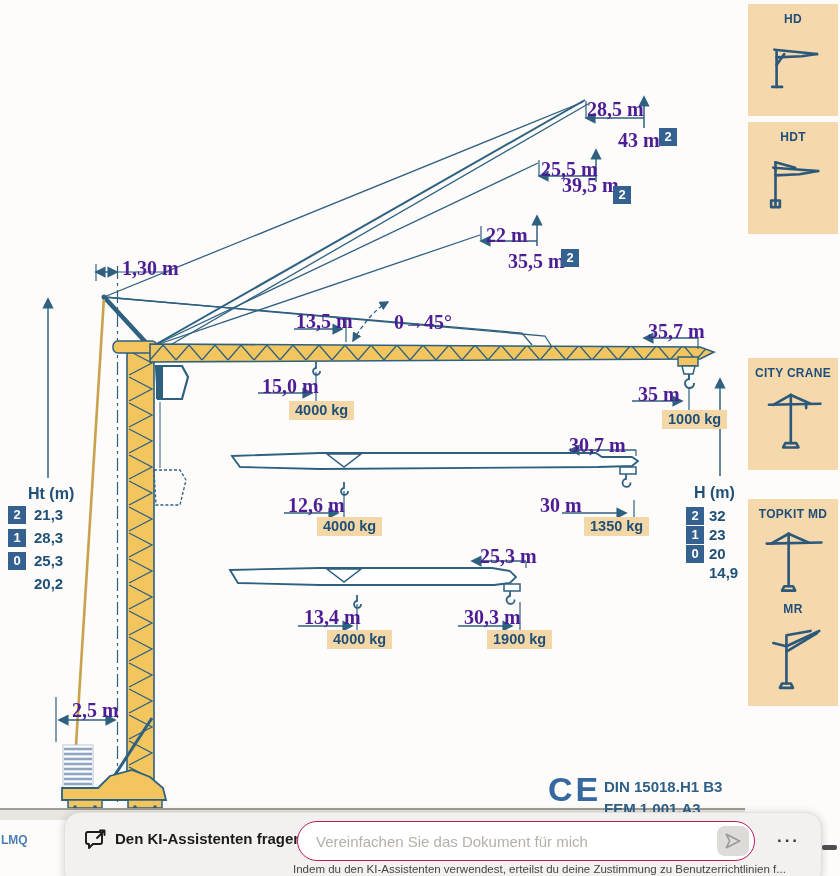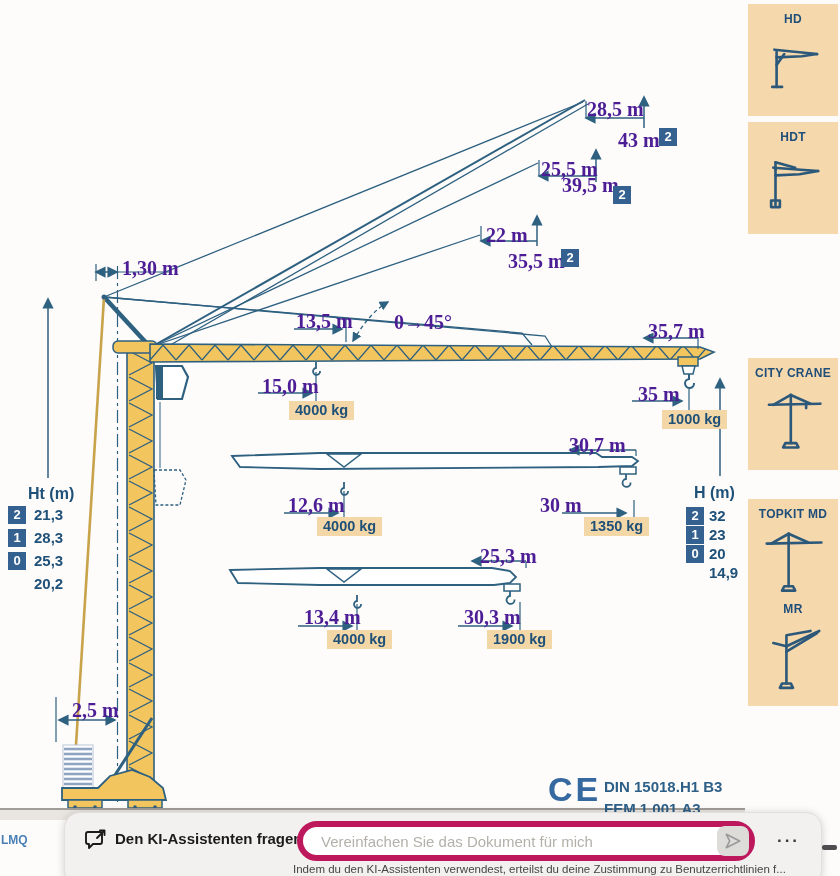--- a/index.html
+++ b/index.html
@@ -24,21 +24,21 @@
   .side-label{display:block;text-align:center;margin-top:8px;font-weight:bold;font-size:12px;
               color:#1f4e79;letter-spacing:.3px;}
   .side-ico{display:block;margin:4px auto 0;}
   .scroll-dash{position:absolute;left:822px;top:845px;width:15px;height:5px;background:#4e4e50;
                border-radius:2px;z-index:30;}
   
   #ai-bar{position:absolute;left:64px;top:812px;width:756px;height:72px;background:#f2f1ef;
           border:1px solid #e2e0dd;border-radius:16px;box-shadow:0 1px 8px rgba(0,0,0,.18);z-index:20;}
   #ai-title{position:absolute;left:50px;top:17px;font-weight:bold;font-size:15px;color:#1b1b1b;}
   #ai-input{position:absolute;left:232px;top:8px;width:458px;height:40px;background:#fff;
-            border:6px solid #be185d;border-radius:20px;box-sizing:border-box;
+            border:1px solid #be185d;border-radius:20px;box-sizing:border-box;
             padding:0 48px 0 18px;font-size:15px;color:#333;outline:none;
             font-family:"Liberation Sans",sans-serif;}
   #ai-input::placeholder{color:#b4b0a9;}
   #ai-send{position:absolute;left:652px;top:13px;width:32px;height:30px;background:#dddcd9;
            border:none;border-radius:8px;cursor:pointer;padding:0;}
   #ai-menu{position:absolute;left:706px;top:14px;width:34px;height:28px;background:transparent;border:none;
            font-size:17px;font-weight:bold;color:#3a3a3a;letter-spacing:2px;cursor:pointer;}
   #ai-disclaimer{position:absolute;left:228px;top:50px;font-size:11.5px;color:#454545;white-space:nowrap;}
   .chat-ico{position:absolute;left:19px;top:14px;}
 </style>

